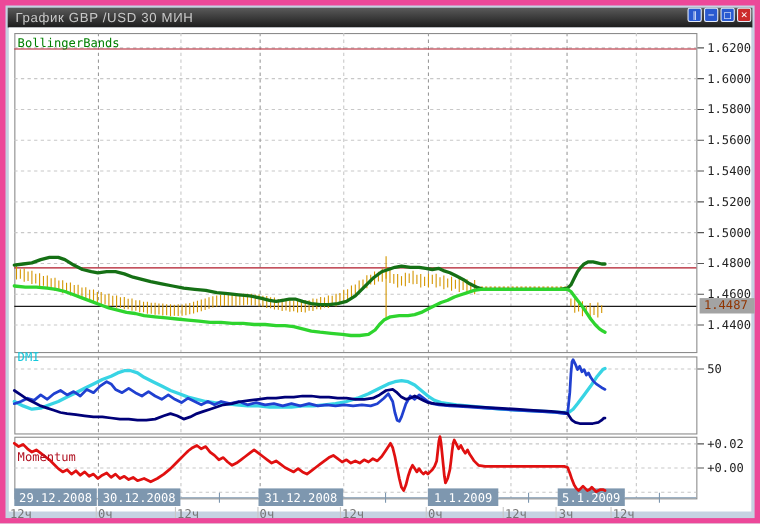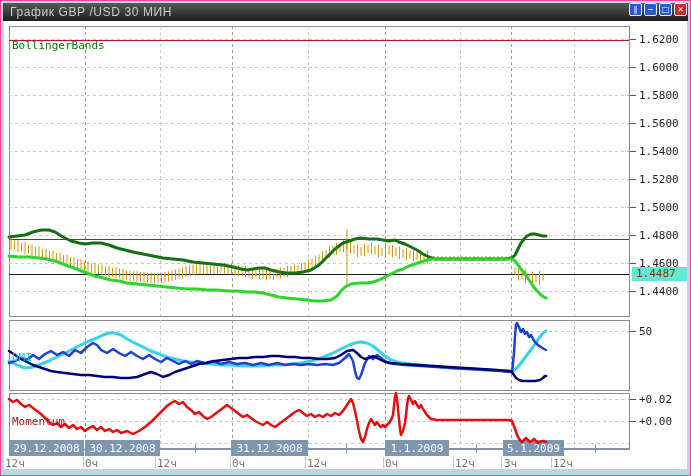--- a/index.html
+++ b/index.html
@@ -1,43 +1,43 @@
 <!DOCTYPE html>
 <html><head>
 <meta charset="utf-8">
 <style>
   html,body{margin:0;padding:0;background:#e8e8e8;}
   .window{
     position:relative;width:691px;height:476px;box-sizing:border-box;
-    background:#c6d2e2;border:1px solid #ec4899;
+    background:#c6d2e2;border:5px solid #ec4899;
     font-family:"Liberation Sans",sans-serif;overflow:hidden;
   }
   .titlebar{
     position:absolute;left:2px;top:2px;right:2px;height:18px;
     background:linear-gradient(#5a5a5a,#1c1c1c);
     color:#c9c9c9;font-size:12px;line-height:18px;letter-spacing:.6px;
     padding-left:7px;box-sizing:border-box;
   }
   .controls{position:absolute;right:3px;top:2px;display:flex;gap:2px;}
   .wbtn{
     width:13px;height:13px;border-radius:2px;border:1px solid #e4ecf8;
     background:#2a5ad0;color:#fff;font-size:8px;line-height:11px;
     text-align:center;padding:0;cursor:default;box-sizing:border-box;
     font-family:"DejaVu Sans",sans-serif;
   }
   .wbtn.close{background:#cc2a2a;}
   .client{position:absolute;left:3px;top:20px;right:3px;bottom:6px;background:#fff;}
   svg.canvas{position:absolute;left:0;top:0;}
-  .ind-label{position:absolute;font:11px "DejaVu Sans Mono",monospace;z-index:5;margin-top:10px;}
+  .ind-label{position:absolute;font:11px "DejaVu Sans Mono",monospace;z-index:5;}
   .lbl-boll{left:11px;top:28px;color:#008000;}
-  .lbl-dmi{left:11px;top:340px;color:#12c8dc;}
+  .lbl-dmi{left:11px;top:313px;color:#12c8dc;}
   .lbl-mom{left:11px;top:404px;color:#b01020;}
   .price-tag{
     position:absolute;left:631px;top:266px;width:55px;height:14px;
-    background:#5eead4;color:#903400;font:11px "DejaVu Sans Mono",monospace;
+    background:#a3a3a3;color:#903400;font:11px "DejaVu Sans Mono",monospace;
     line-height:14px;padding-left:4px;z-index:5;box-sizing:border-box;
   }
 </style>
 </head>
 <body>
 
 <div class="window">
   <div class="titlebar">
     <span>График GBP /USD  30 МИН</span>
   </div>

